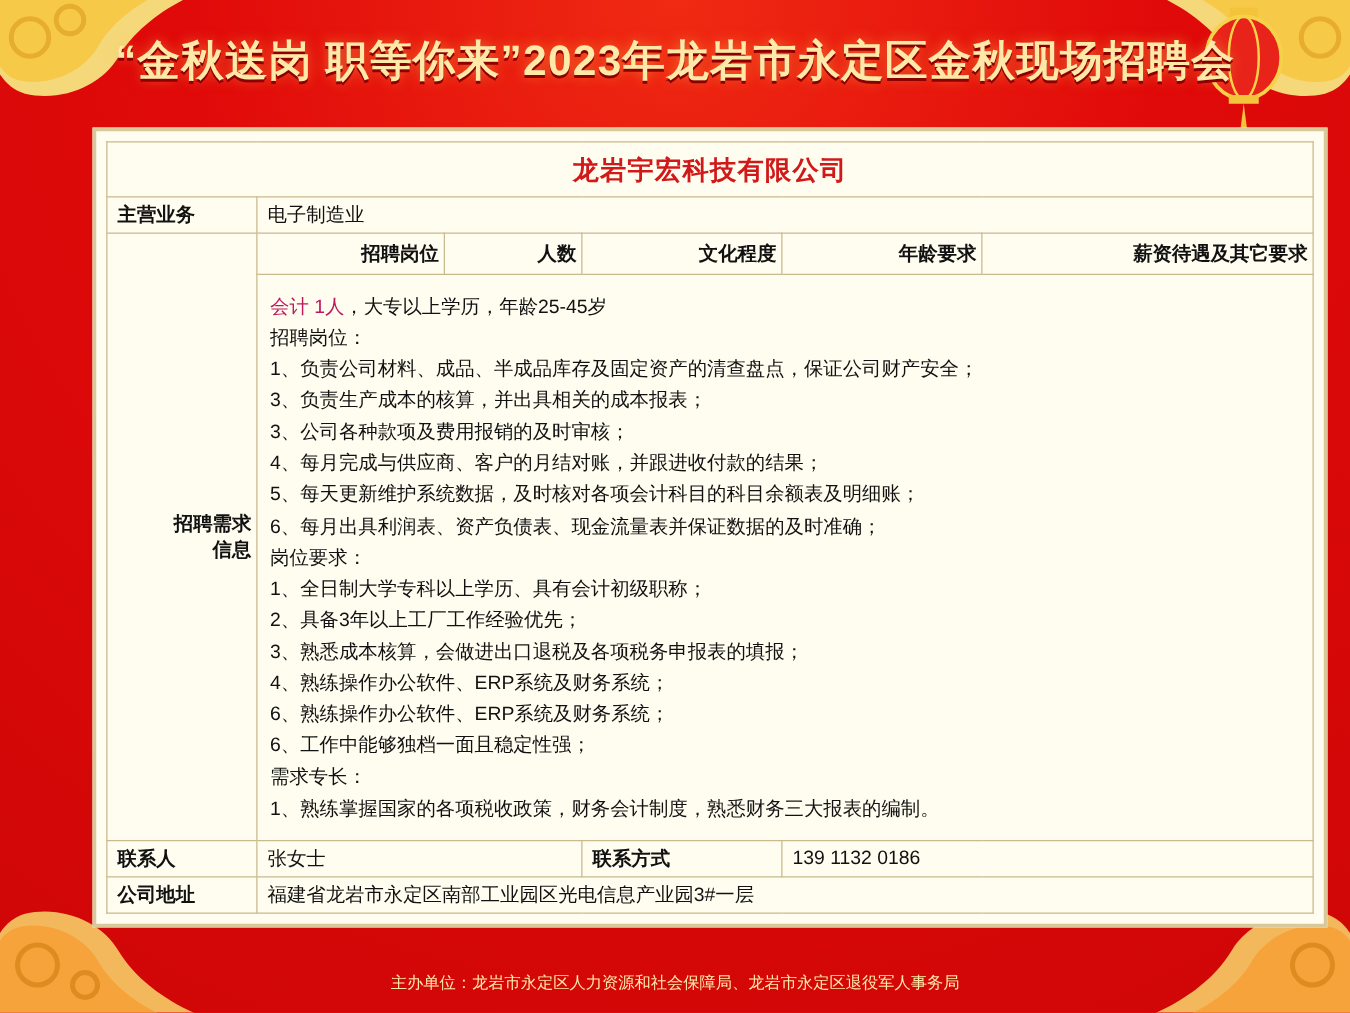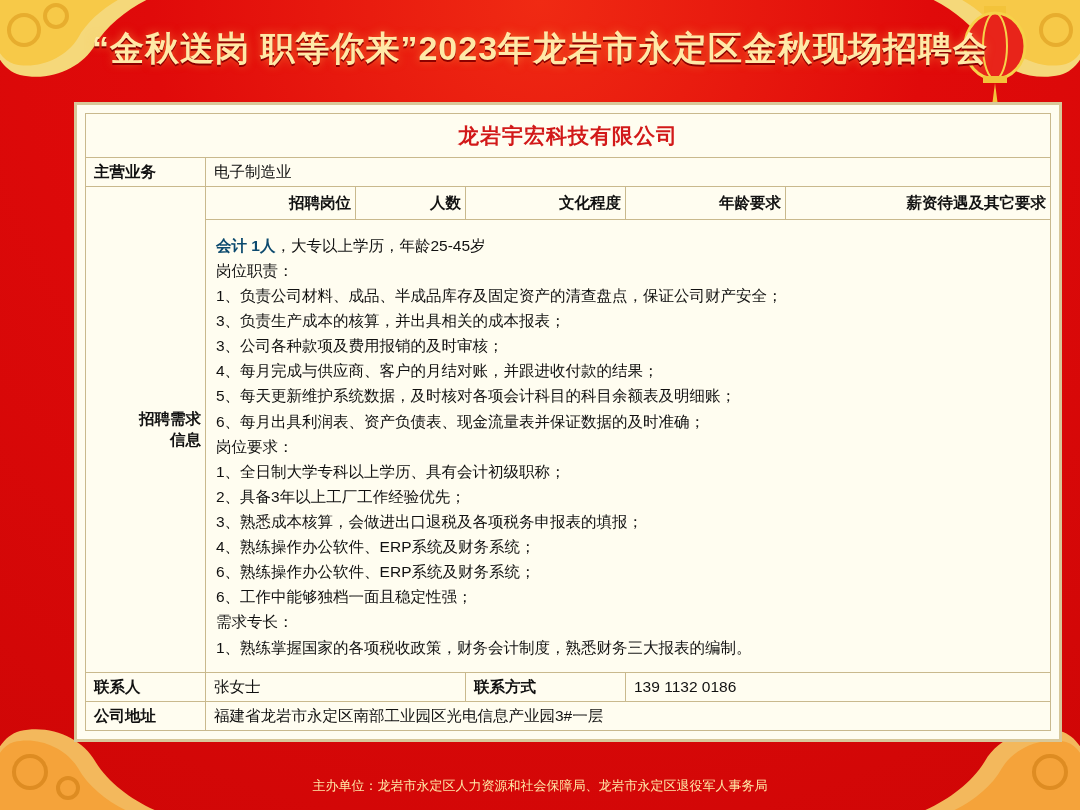--- a/index.html
+++ b/index.html
@@ -106,22 +106,22 @@
     padding: 5px 4px !important;
   }
   .detail-cell {
     vertical-align: top;
     line-height: 1.62;
     padding: 6px 10px !important;
     font-size: 15.5px;
   }
   .detail-cell .first-line { }
   .detail-cell .hl {
-    color: #0c4a6e;
-    font-weight: bold;
+    color: #be185d;
+    font-weight: normal;
   }
   .detail-cell .sect {
     font-weight: normal;
   }
   .ctr { text-align: left; }
   .bold { font-weight: bold; }
 
   
   .footer {
     position: absolute;
@@ -202,21 +202,21 @@
           <td>人数</td>
           <td>文化程度</td>
           <td>年龄要求</td>
           <td>薪资待遇及其它要求</td>
         </tr>
         <tr>
           <td class="detail-cell" colspan="5">
             <div class="first-line">
               <span class="hl">会计 1人</span><span>，大专以上学历，年龄25-45岁</span>
             </div>
-            <div class="sect">岗位职责：</div>
+            <div class="sect">招聘岗位：</div>
             <div>1、负责公司材料、成品、半成品库存及固定资产的清查盘点，保证公司财产安全；</div>
             <div>3、负责生产成本的核算，并出具相关的成本报表；</div>
             <div>3、公司各种款项及费用报销的及时审核；</div>
             <div>4、每月完成与供应商、客户的月结对账，并跟进收付款的结果；</div>
             <div>5、每天更新维护系统数据，及时核对各项会计科目的科目余额表及明细账；</div>
             <div>6、每月出具利润表、资产负债表、现金流量表并保证数据的及时准确；</div>
             <div class="sect">岗位要求：</div>
             <div>1、全日制大学专科以上学历、具有会计初级职称；</div>
             <div>2、具备3年以上工厂工作经验优先；</div>
             <div>3、熟悉成本核算，会做进出口退税及各项税务申报表的填报；</div>

